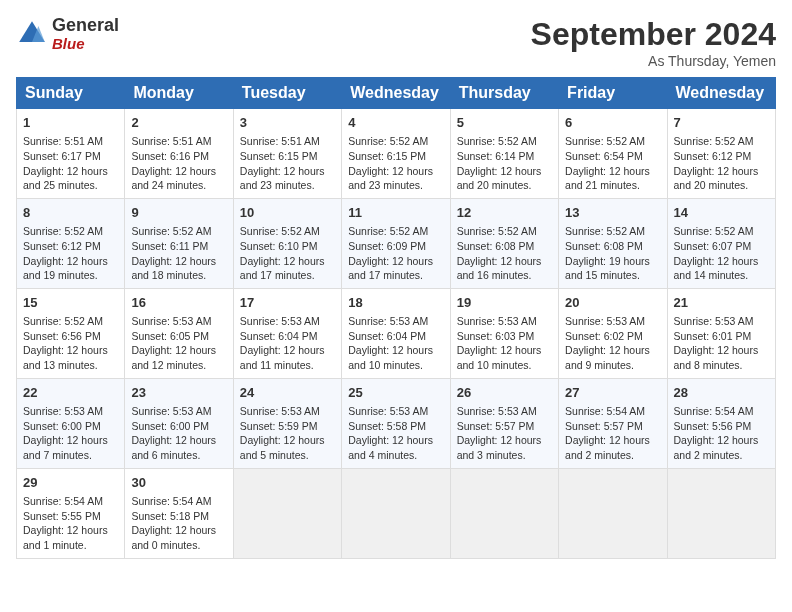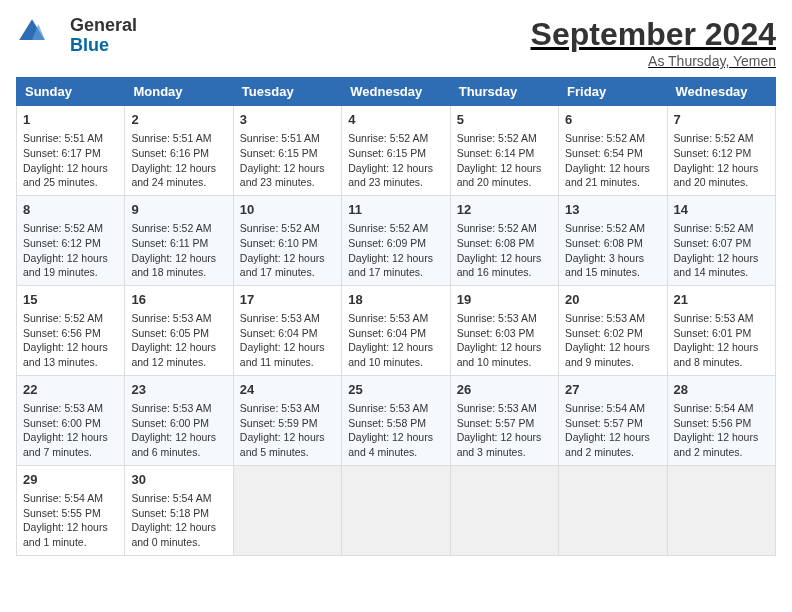--- a/index.html
+++ b/index.html
@@ -11,64 +11,65 @@
       padding: 16px;
     }
     .header {
       display: flex;
       justify-content: space-between;
       align-items: flex-start;
       margin-bottom: 8px;
     }
     .logo {
       display: flex;
-      gap: 22px;
+      align-items: center;
+      gap: 4px;
     }
     .logo-text {
       display: flex;
       flex-direction: column;
       line-height: 1.1;
     }
     .logo-general {
       font-size: 18px;
       font-weight: bold;
       color: #333;
     }
     .logo-blue {
-      font-size: 18px;
-      font-weight: bold;
-      color: #0369a1;
+      font-size: 15px;
+      font-weight: bold;
+      color: #b91c1c;
+      font-style: italic;
     }
     .logo-icon {
       width: 32px;
       height: 32px;
     }
     .title-section {
       text-align: right;
-      text-decoration: underline;
     }
     .month-title {
       font-size: 32px;
       font-weight: bold;
       color: #333;
     }
     .location {
       font-size: 14px;
       color: #555;
     }
     .calendar {
       width: 100%;
       border-collapse: collapse;
     }
     .calendar th {
       background-color: #2e6db4;
       color: white;
       padding: 6px 8px;
       text-align: left;
-      font-size: 13px;
+      font-size: 16px;
       font-weight: bold;
       border: 1px solid #2e6db4;
       margin-top: 17px;
     }
     .calendar td {
       vertical-align: top;
       padding: 5px 6px;
       border: 1px solid #ddd;
       width: 108px;
       min-height: 80px;
@@ -198,21 +199,21 @@
         <td>
           <span class="day-number">12</span>
           <div>Sunrise: 5:52 AM</div>
           <div>Sunset: 6:08 PM</div>
           <div>Daylight: 12 hours and 16 minutes.</div>
         </td>
         <td>
           <span class="day-number">13</span>
           <div>Sunrise: 5:52 AM</div>
           <div>Sunset: 6:08 PM</div>
-          <div>Daylight: 3 hours and 15 minutes.</div>
+          <div>Daylight: 19 hours and 15 minutes.</div>
         </td>
         <td>
           <span class="day-number">14</span>
           <div>Sunrise: 5:52 AM</div>
           <div>Sunset: 6:07 PM</div>
           <div>Daylight: 12 hours and 14 minutes.</div>
         </td>
       </tr>
       <tr>
         <td>

